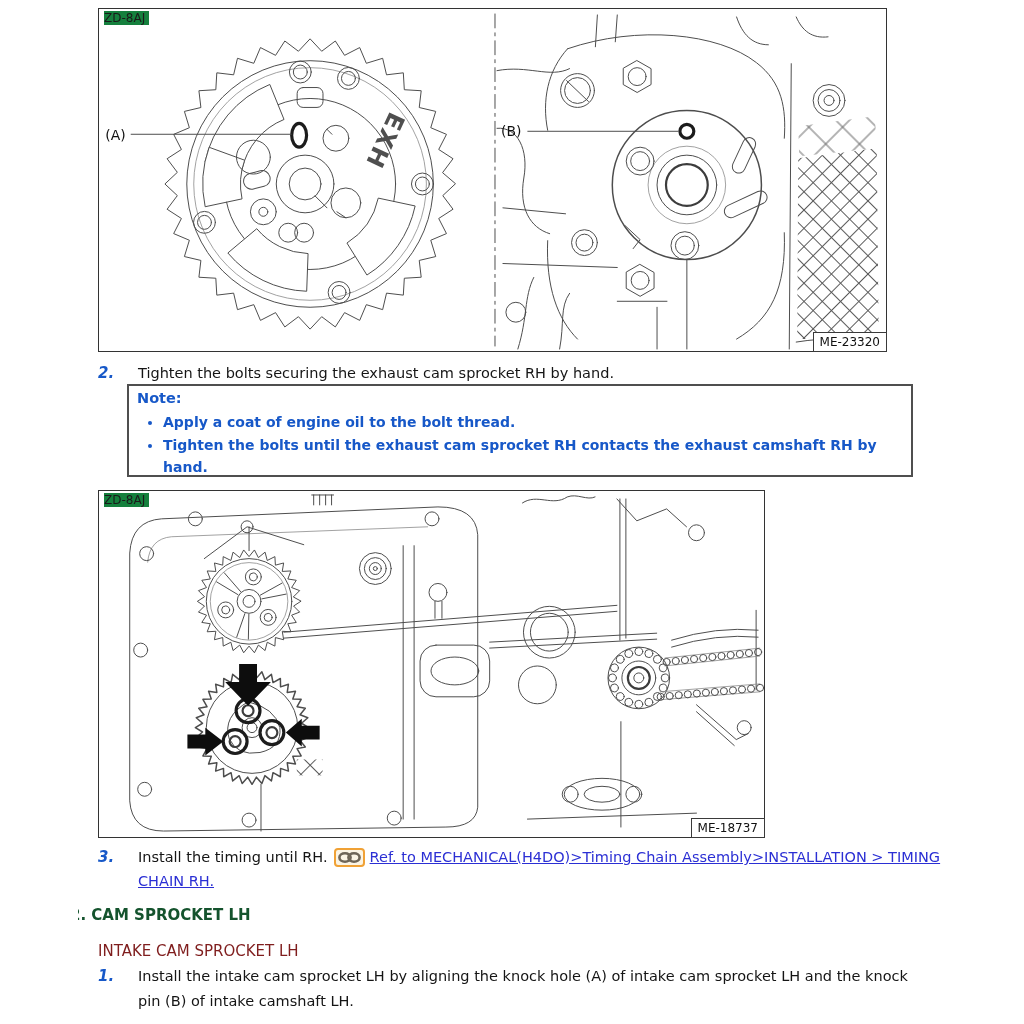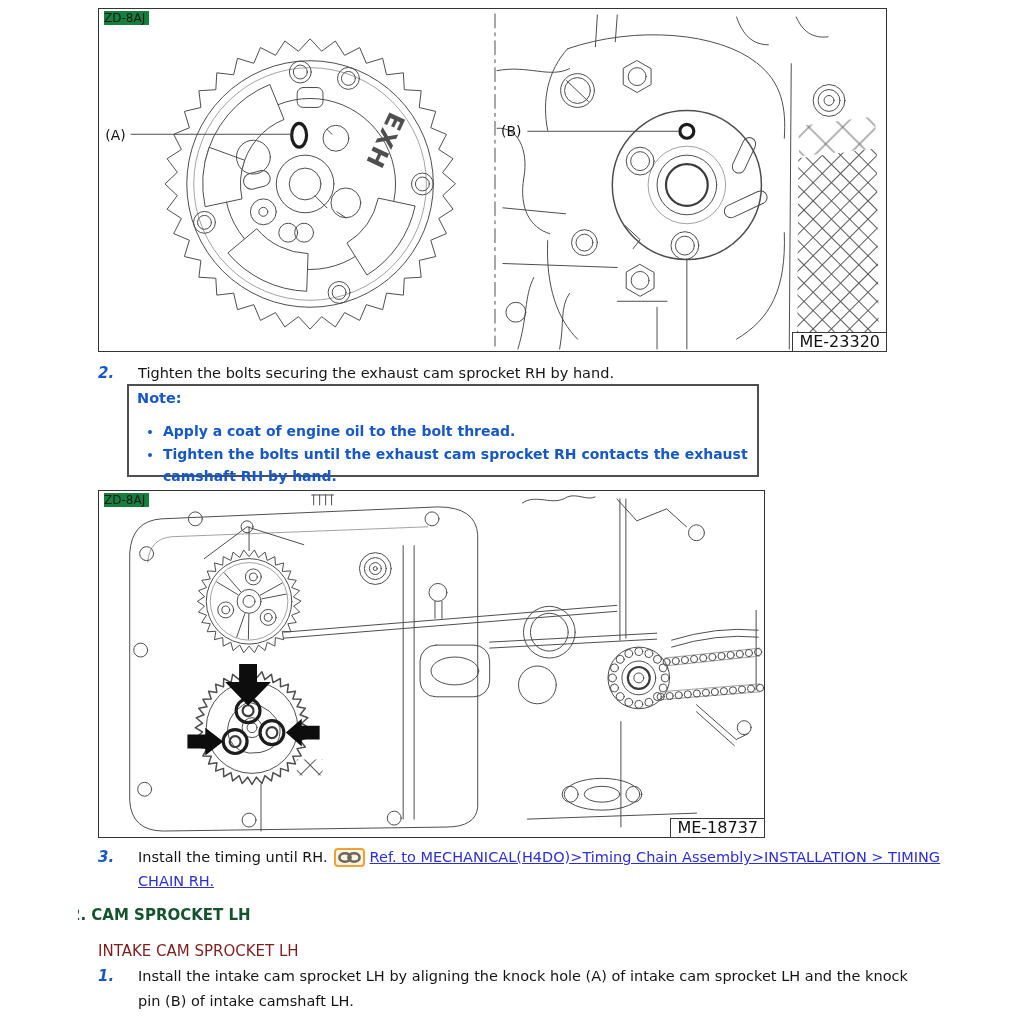--- a/index.html
+++ b/index.html
@@ -6,33 +6,33 @@
   body{
     width:1024px;height:1024px;position:relative;background:#fff;
     font-family:"DejaVu Sans","Liberation Sans",sans-serif;color:#151515;overflow:hidden;
   }
   .fig{position:absolute;border:1px solid #333;background:#fff;box-sizing:border-box}
   #fig1{left:98px;top:8px;width:789px;height:344px}
   #fig2{left:98px;top:490px;width:667px;height:348px}
   .fig svg{display:block;width:100%;height:100%}
   .fig-tag{position:absolute;top:2px;left:5px;font-size:12px;color:#1a1a1a;background:#15803d;padding-right:4px}
   .fig-ref{position:absolute;bottom:-1px;right:-1px;border:1px solid #3a3a3a;background:#fff;
-    font-size:16px;line-height:16px;padding:1px 6px;color:#111}
+    font-size:12px;line-height:16px;padding:1px 6px;color:#111}
   .step{position:absolute}
   .step .num{position:absolute;left:0;top:0;font-weight:bold;font-style:italic;color:var(--accent-blue);font-size:15px;line-height:24px}
   .step .body{margin-left:40px;font-size:14.5px;line-height:24px;color:#151515}
   #step2{left:98px;top:361px;width:828px}
   #step3{left:98px;top:845px;width:860px}
   #step3 .body{width:820px}
   #step1-lh{left:98px;top:964px;width:860px}
   #step1-lh .body{width:788px;line-height:25px}
-  #note-box{position:absolute;left:127px;top:384px;width:632px;height:93px;border:2px solid #4f4f4f;
+  #note-box{position:absolute;left:127px;top:384px;width:786px;height:93px;border:2px solid #4f4f4f;
     box-sizing:border-box;padding:2px 8px;background:#fff}
   #note-title{font-size:14.5px;font-weight:bold;color:var(--accent-blue);line-height:21px}
-  #note-list{margin:11px 0 0 26px;padding:0;color:var(--accent-blue)}
+  #note-list{margin:2px 0 0 26px;padding:0;color:var(--accent-blue)}
   #note-list li{font-size:14px;font-weight:bold;line-height:22.5px;max-width:752px}
   .ref-link{color:var(--link-blue);text-decoration:underline;cursor:pointer}
   .ref-icon{display:inline-block;vertical-align:-3px;width:27px;height:15px;border:2px solid var(--icon-orange);
     border-radius:4px;background:#fbf4e4;margin:0 5px 0 6px;line-height:0}
   #section-heading{position:absolute;left:78px;top:905px;height:33px;overflow:hidden;white-space:nowrap}
   #section-heading span{display:inline-block;margin-left:-8px;font-size:15px;font-weight:bold;color:#14532d}
   #section-subheading{position:absolute;left:98px;top:942px;font-size:15px;font-weight:normal;color:#7f1d1d}
   svg text{font-family:"DejaVu Sans",sans-serif}
   .ln{fill:none;stroke:var(--line-gray);stroke-width:1;stroke-linejoin:round;stroke-linecap:round}
   .ln15{fill:none;stroke:var(--line-gray);stroke-width:1.5;stroke-linejoin:round;stroke-linecap:round}

